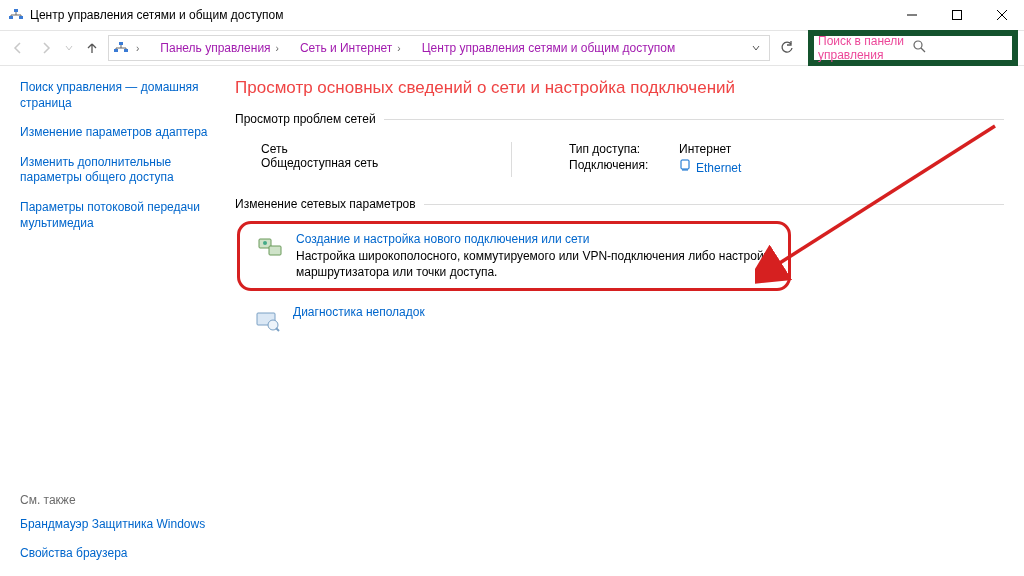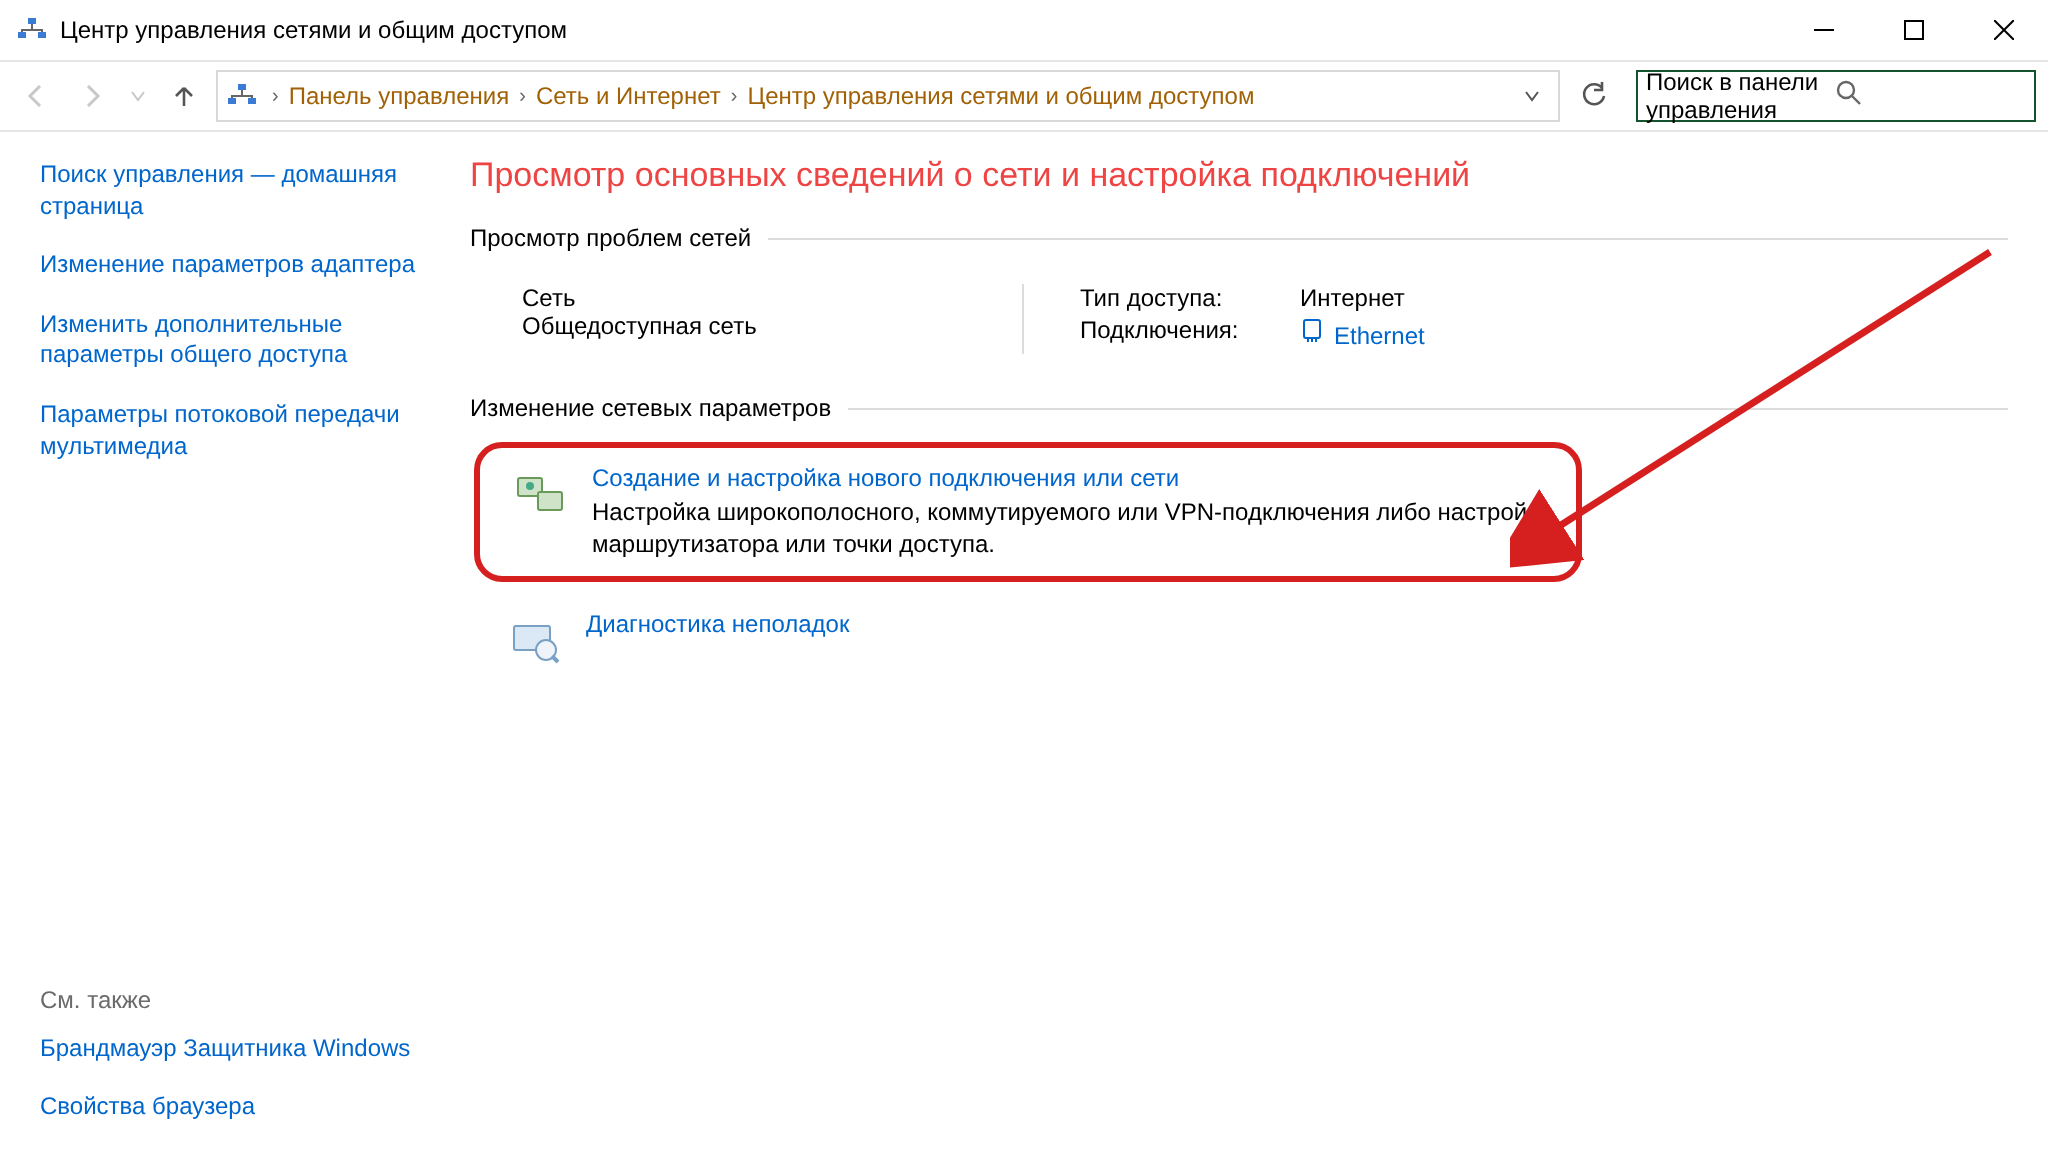--- a/index.html
+++ b/index.html
@@ -60,30 +60,30 @@
     gap: 2px;
     font-size: 12px;
     overflow: hidden;
   }
   .bc-icon {
     width: 16px; height: 16px;
     display: flex; align-items: center; justify-content: center;
     margin-right: 2px;
   }
   .bc-sep { color: #666; padding: 0 3px; font-size: 10px;}
-  .bc-item { color: #a16207; white-space: nowrap; }
+  .bc-item { color: #a21caf; white-space: nowrap; margin-left: 16px; }
   .bc-tail { flex:1; }
   .bc-chevron { width:18px; display:flex;align-items:center;justify-content:center; color:#555;}
   .refresh { border:1px solid transparent;}
   .searchbox {
     width: 190px; height: 24px;
-    border: 1px solid #14532d;
+    border: 6px solid #14532d;
     display: flex; align-items: center;
     padding: 0 4px;
-    color: #000000;
+    color: #ec4899;
     margin-left: 4px;
   }
   .searchbox span { flex:1; font-size:12px; }
   .searchbox .sicon { color:#555; }
 
   .body {
     display: flex;
     width: 100%;
     height: calc(576px - 30px - 34px);
   }
@@ -132,21 +132,21 @@
     padding: 6px 0 14px 26px;
   }
   .net-left { width: 250px; }
   .net-name { font-weight: 400; }
   .net-type { color:#000; }
   .net-sep {
     width:1px; background:#dcdcdc; margin-right: 28px;
   }
   .net-right { }
   .kv { display:flex; margin-bottom:2px; }
-  .kv .k { width:110px; }
+  .kv .k { width:110px;margin-left:29px; }
   .kv .v { color:#000; }
   .kv .vlink { color:#0066cc; display:flex; align-items:flex-end; gap:5px;}
   .eth-icon { display:inline-block; }
 
   .task {
     display: flex;
     padding: 8px 12px 8px 16px;
     gap: 12px;
     margin-bottom: 4px;
   }

